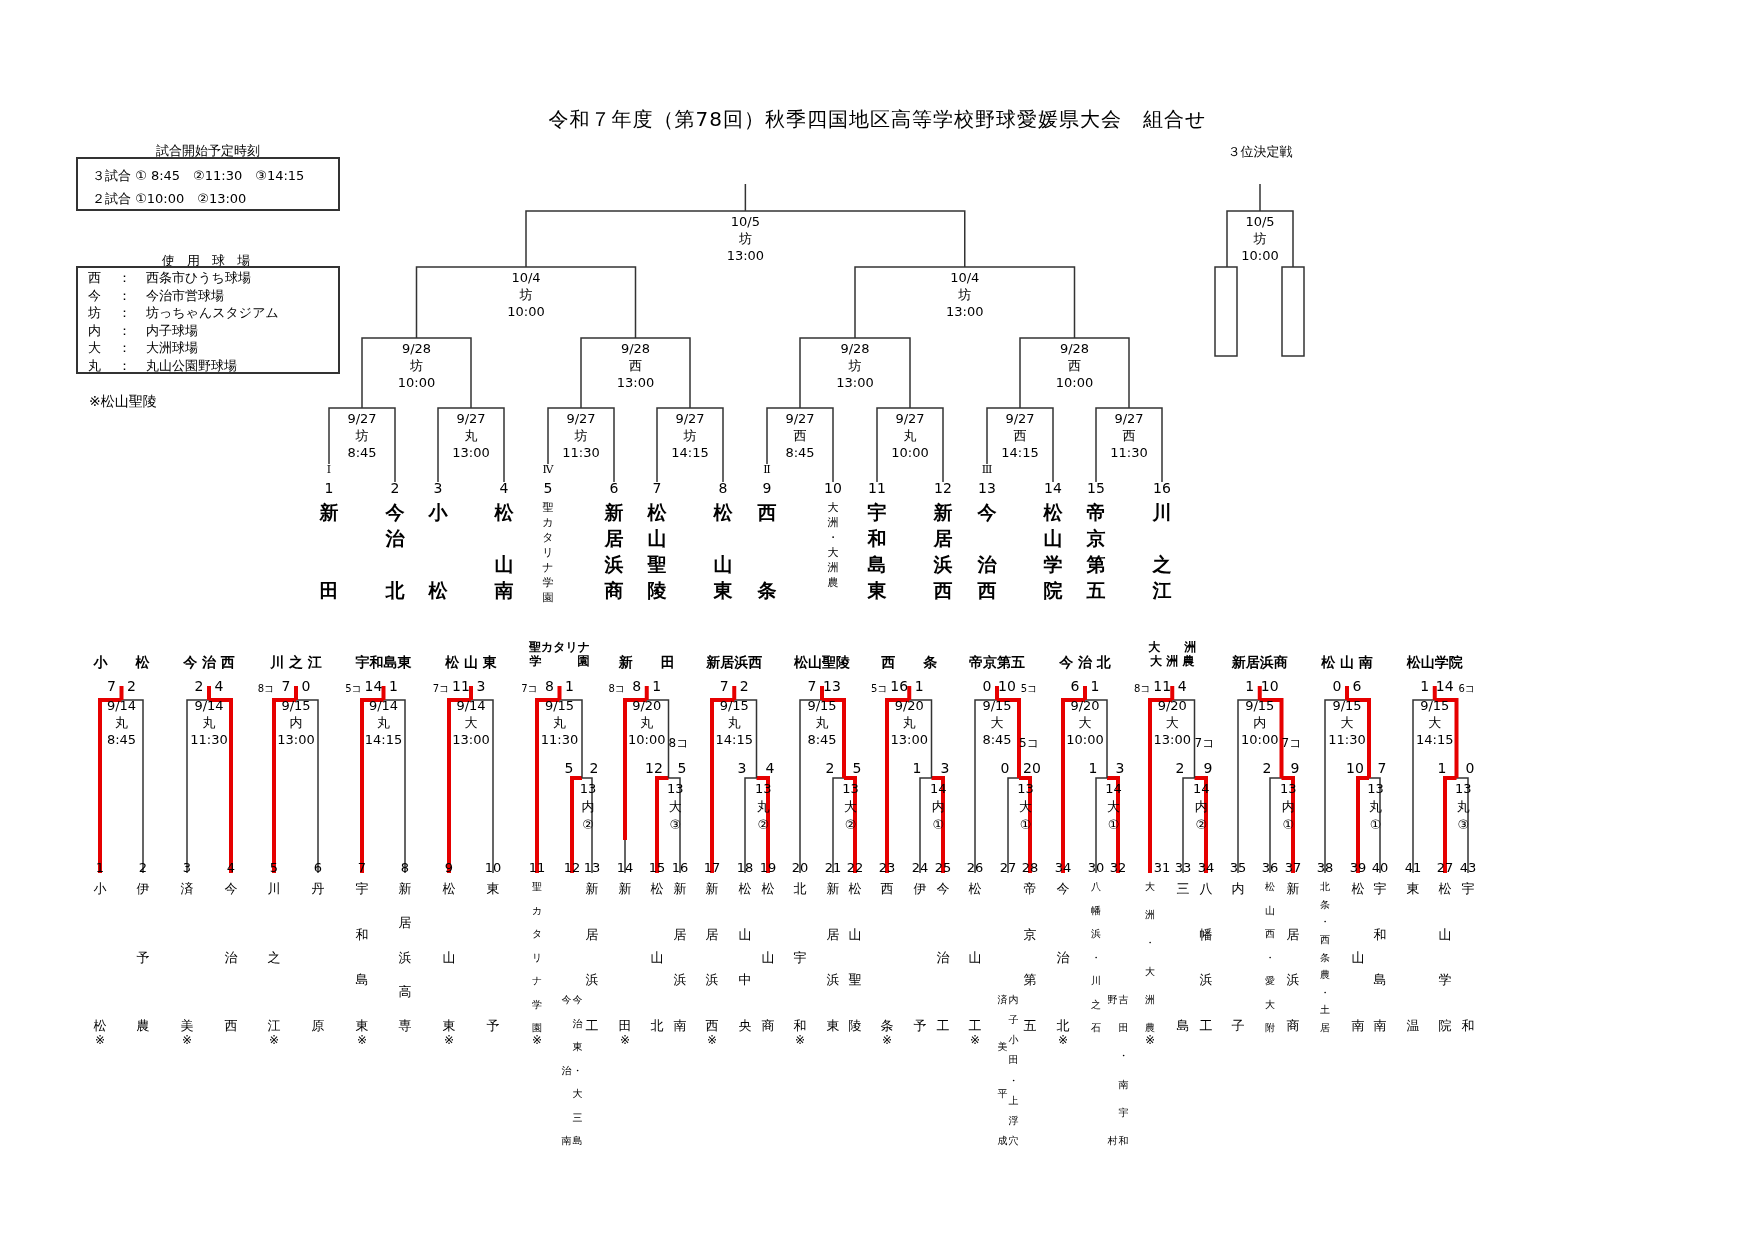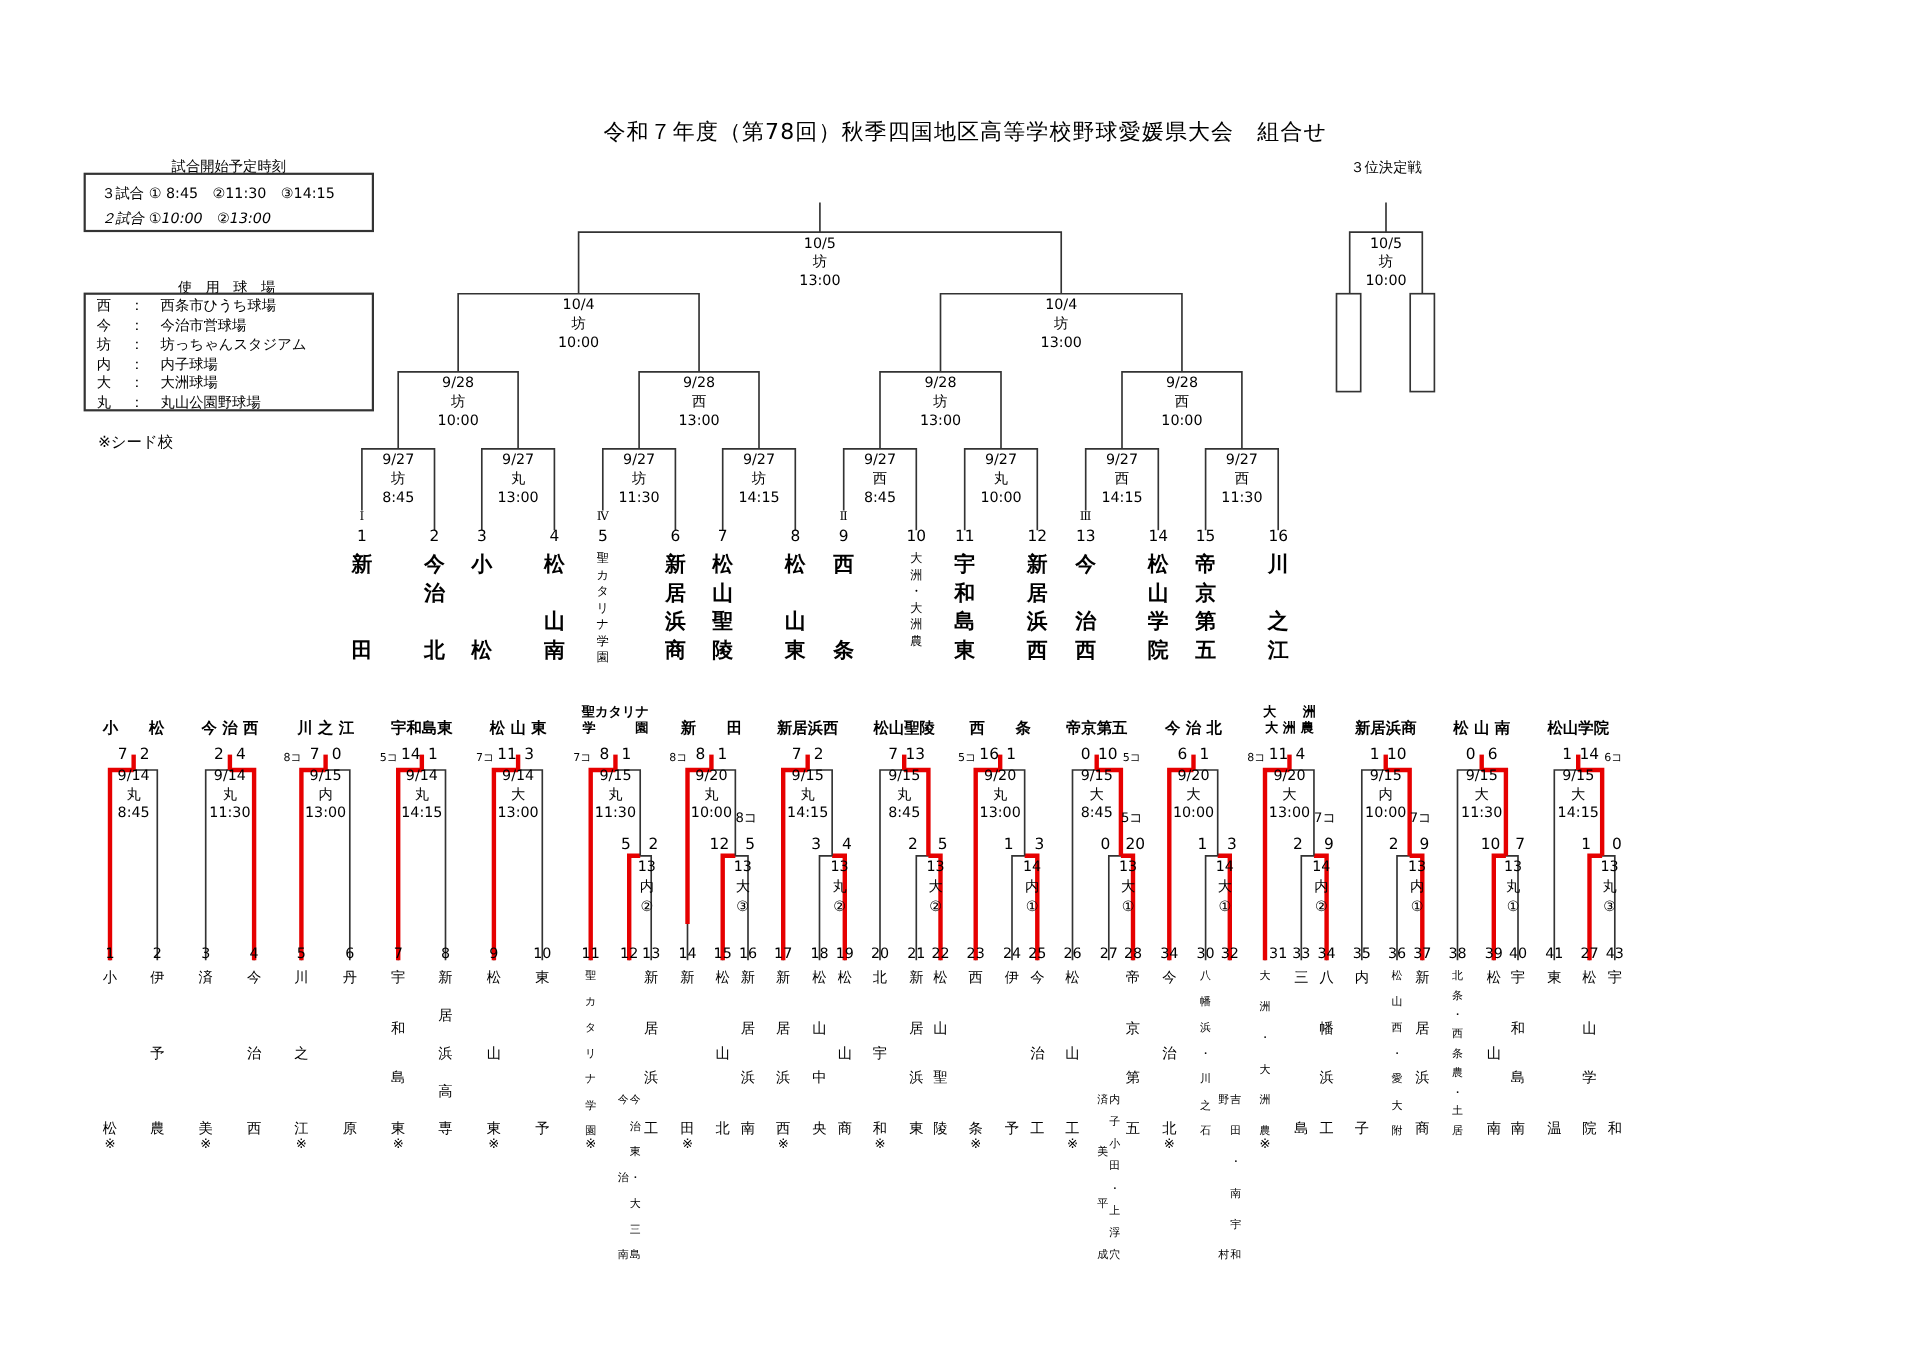--- a/index.html
+++ b/index.html
@@ -27,21 +27,21 @@
   .pair .col { display:flex; flex-direction:column; justify-content:space-between; align-items:center; font-size:10px; }
 </style>
 </head>
 <body>
 
 <div id="title" class="abs">令和７年度（第78回）秋季四国地区高等学校野球愛媛県大会　組合せ</div>
 
 <div class="caption" style="left:77px;width:262px;top:142px;">試合開始予定時刻</div>
 <div class="box" style="left:76px;top:157px;width:264px;height:54px;">
   <div class="legend-row" style="left:14px;top:8px;">３試合 ① 8:45　②11:30　③14:15</div>
-  <div class="legend-row" style="left:14px;top:31px;font-style:italic;">２試合 ①10:00　②13:00</div>
+  <div class="legend-row" style="left:14px;top:31px;">２試合 ①10:00　②13:00</div>
 </div>
 
 <div class="caption" style="left:77px;width:262px;top:252px;letter-spacing:4px;">使 用 球 場</div>
 <div class="box" style="left:76px;top:266px;width:264px;height:108px;" id="venueBox">
     <div class="legend-row" style="left: 10px; top: 1px;">西</div>
     <div class="legend-row" style="left: 40px; top: 1px;">：</div>
     <div class="legend-row" style="left: 68px; top: 1px;">西条市ひうち球場</div>
     <div class="legend-row" style="left: 10px; top: 18.5px;">今</div>
     <div class="legend-row" style="left: 40px; top: 18.5px;">：</div>
     <div class="legend-row" style="left: 68px; top: 18.5px;">今治市営球場</div>
@@ -52,21 +52,21 @@
     <div class="legend-row" style="left: 40px; top: 53.5px;">：</div>
     <div class="legend-row" style="left: 68px; top: 53.5px;">内子球場</div>
     <div class="legend-row" style="left: 10px; top: 71px;">大</div>
     <div class="legend-row" style="left: 40px; top: 71px;">：</div>
     <div class="legend-row" style="left: 68px; top: 71px;">大洲球場</div>
     <div class="legend-row" style="left: 10px; top: 88.5px;">丸</div>
     <div class="legend-row" style="left: 40px; top: 88.5px;">：</div>
     <div class="legend-row" style="left: 68px; top: 88.5px;">丸山公園野球場</div>
   </div>
 
-<div class="abs" style="left:89px;top:393px;font-size:14px;">※シード校</div>
+<div class="abs" style="left:89px;top:393px;font-size:14px;">※松山聖陵</div>
 
 <div class="caption" style="left:1200px;width:120px;top:143px;">３位決定戦</div>
 
 <svg id="bracket" width="1755" height="1240">
     <path d="M329 464 V408 H395 V482" fill="none" stroke="#333333" stroke-width="1.5"></path>
     <path d="M438 482 V408 H504 V482" fill="none" stroke="#333333" stroke-width="1.5"></path>
     <path d="M548 464 V408 H614 V482" fill="none" stroke="#333333" stroke-width="1.5"></path>
     <path d="M657 482 V408 H723 V482" fill="none" stroke="#333333" stroke-width="1.5"></path>
     <path d="M767 464 V408 H833 V482" fill="none" stroke="#333333" stroke-width="1.5"></path>
     <path d="M877 482 V408 H943 V482" fill="none" stroke="#333333" stroke-width="1.5"></path>

